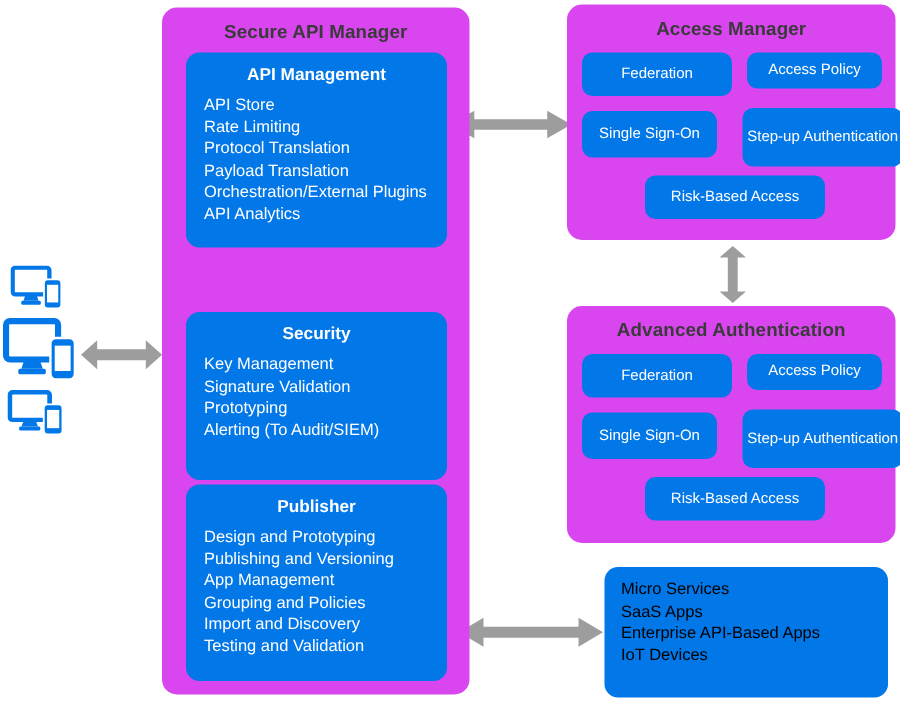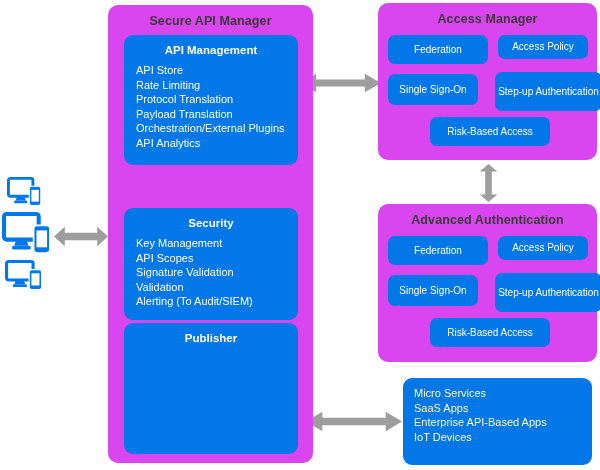--- a/index.html
+++ b/index.html
@@ -28,21 +28,21 @@
     display:flex;align-items:center;justify-content:center;text-align:center;
     font-size:10px;line-height:13.5px;}
   .pos-fed{left:10px;top:32px;width:100px;height:29px;}
   .pos-ap{left:120px;top:32px;width:90px;height:24px;}
   .pos-sso{left:10px;top:71px;width:90px;height:31px;}
   .pos-step{left:105px;top:69px;width:107px;height:39px;margin-left:12px;}
   .pos-risk{left:52px;top:114px;width:120px;height:29px;}
 
   
   .services{position:absolute;left:403px;top:378px;width:189px;height:87px;
-    background:#0277e7;border-radius:9px;color:#fef9c3;}
+    background:#0277e7;border-radius:9px;color:#000000;}
   .services ul{margin:8px 0 0 0;padding:0 6px 0 11px;list-style:none;}
   .services li{font-size:11px;line-height:14.5px;white-space:nowrap;}
 
   
   .arrow{position:absolute;}
   .arrow svg{display:block;width:100%;height:100%;}
   .arr-left{left:54px;top:226px;width:54px;height:21px;}
   .arr-top{left:300px;top:73px;width:81px;height:20px;}
   .arr-vert{left:479px;top:164px;width:19px;height:38px;}
   .arr-bottom{left:306px;top:411px;width:96px;height:21px;}
@@ -120,29 +120,36 @@
         <li>Payload Translation</li>
         <li>Orchestration/External Plugins</li>
         <li>API Analytics</li>
       </ul>
     </div>
 
     <div class="bluebox box-sec">
       <div class="bluebox-title">Security</div>
       <ul>
         <li>Key Management</li>
-        <li>API Scopes</li>
         <li>Signature Validation</li>
-        <li>Validation</li>
+        <li>Prototyping</li>
         <li>Alerting (To Audit/SIEM)</li>
       </ul>
     </div>
 
     <div class="bluebox box-pub">
       <div class="bluebox-title">Publisher</div>
+      <ul>
+        <li>Design and Prototyping</li>
+        <li>Publishing and Versioning</li>
+        <li>App Management</li>
+        <li>Grouping and Policies</li>
+        <li>Import and Discovery</li>
+        <li>Testing and Validation</li>
+      </ul>
     </div>
   </div>
 
   <div class="panel panel-am">
     <div class="panel-title">Access Manager</div>
     <div class="btn pos-fed">Federation</div>
     <div class="btn pos-ap">Access Policy</div>
     <div class="btn pos-sso">Single Sign-On</div>
     <div class="btn pos-step">Step-up Authentication</div>
     <div class="btn pos-risk">Risk-Based Access</div>

